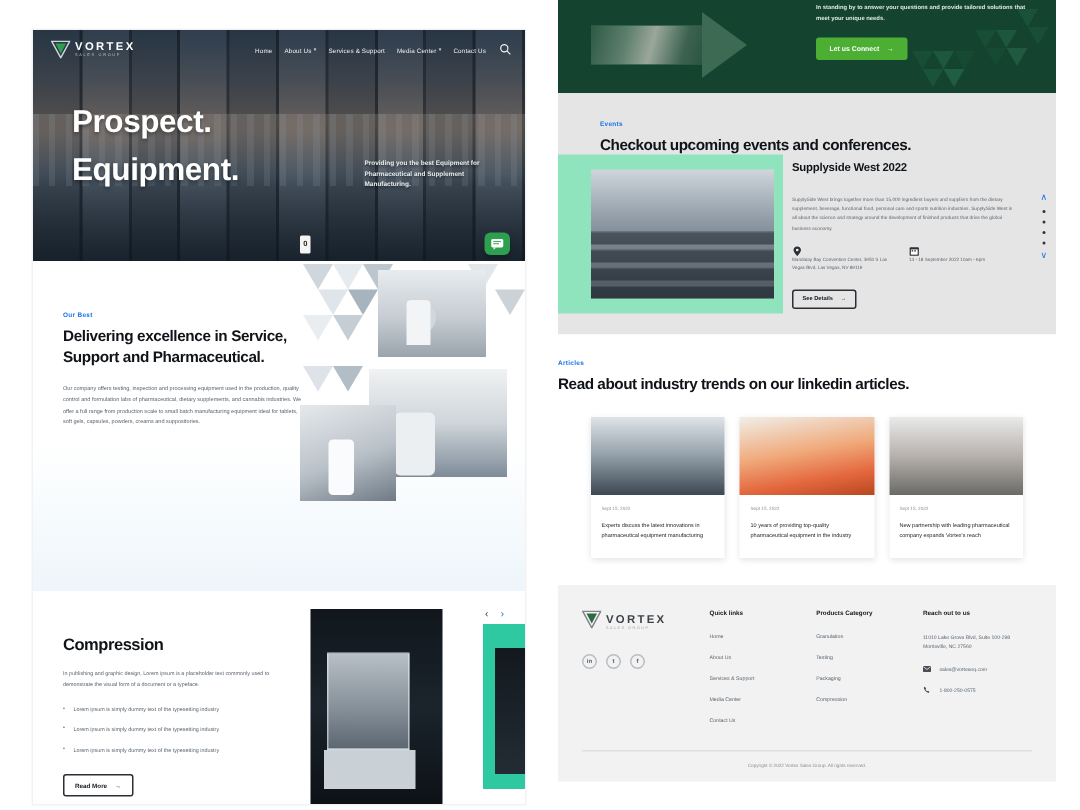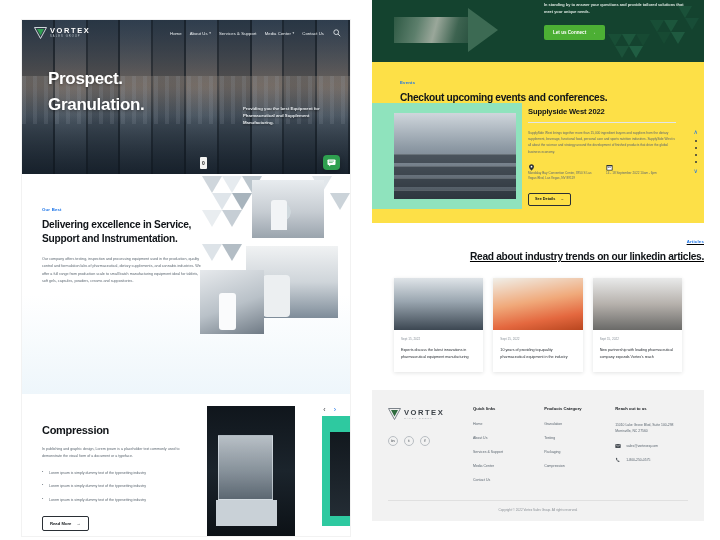--- a/index.html
+++ b/index.html
@@ -52,21 +52,21 @@
   .nav-item {
     color:#eef2f4; font-size:4.2px; letter-spacing:.1px;
     display:flex; align-items:center; gap:1.5px; white-space:nowrap;
   }
   .caret { font-size:3.4px; opacity:.85; }
   .nav-search { width:9px; height:9px; display:flex; align-items:center; justify-content:center; }
   .nav-search svg { display:block; }
 
   .hero-copy { position:absolute; left:26px; top:46px; z-index:3; }
   .hero-copy div {
-    color:#fff; font-size:17px; font-weight:700; letter-spacing:-.3px;
+    color:#fff; font-size:21px; font-weight:700; letter-spacing:-.3px;
     line-height:1.52; text-shadow:0 1px 3px rgba(0,0,0,.4);
   }
   .hero-tag {
     position:absolute; right:12px; top:85px; z-index:3;
     width:95px; color:#e9edf0; font-size:4.3px; line-height:1.65;
     font-weight:600; text-shadow:0 1px 2px rgba(0,0,0,.5);
   }
   .hero-chip {
     position:absolute; left:178px; bottom:5px; z-index:4;
     width:7px; height:12px; background:#f4f4f2; border-radius:1px;
@@ -181,21 +181,21 @@
   }
   .cta-copy { position:absolute; left:172px; top:2px; width:148px; }
   .cta-copy p { color:#dfe9e3; font-size:3.9px; line-height:1.7; font-weight:600; }
   .btn-green {
     margin-top:10px; display:inline-flex; align-items:center; gap:5px;
     background:#4caf34; color:#fff; border:none; border-radius:2px;
     font-size:4.6px; font-weight:700; padding:5px 9px;
     font-family:"Liberation Sans", sans-serif; cursor:pointer;
   }
 
-  .sec-events { position:relative; width:332px; padding:18px 0 14px 0; background:#fde047; }
+  .sec-events { position:relative; width:332px; padding:18px 0 14px 0; background:#e5e5e5; }
   .events-head { padding-left:28px; }
   .events-head .eyebrow { margin-bottom:7px; }
   .sec-h2 { color:#101418; font-size:10.2px; font-weight:700; letter-spacing:-.3px; }
 
   .event-row { position:relative; height:106px; }
   .event-mint { position:absolute; left:0; top:0; width:150px; height:106px; background:#8fe3bd; }
   .event-photo {
     position:absolute; left:22px; top:10px; width:122px; height:86px; overflow:hidden;
     background: linear-gradient(180deg,#cfd6dc 0%, #8e9aa5 40%, #464f58 100%);
   }
@@ -217,21 +217,21 @@
     margin-top:11px; display:inline-flex; align-items:center; gap:5px;
     border:1px solid #2a2f35; color:#15191d; background:transparent;
     font-size:3.8px; font-weight:600; padding:3.5px 6px; border-radius:2px;
     font-family:"Liberation Sans", sans-serif; cursor:pointer;
   }
   .event-dots { position:absolute; right:6px; top:26px; display:flex; flex-direction:column; align-items:center; gap:5px; }
   .event-dots .chev { color:#1a73e8; font-size:6px; line-height:1; }
   .event-dots .bar { width:2px; height:2px; background:#2f343a; border-radius:50%; }
 
   .sec-articles { position:relative; width:332px; padding:16px 0 18px 0; background:#fff; }
-  .articles-head { text-align:right;text-decoration:underline; }
+  .articles-head { text-align:left; }
   .articles-head .eyebrow { margin-bottom:7px; }
   .cards { margin-top:16px; display:flex; gap:10px; padding:0 22px; }
   .card { width:91px; background:#fff; box-shadow:0 1px 4px rgba(16,22,28,.12); }
   .card-img { height:52px; overflow:hidden; }
   .img1 { background: linear-gradient(180deg,#dfe4e8 0%, #9aa6b0 45%, #3c4752 100%); }
   .img2 { background: linear-gradient(170deg,#f0efe9 0%, #f0a97a 45%, #e4683f 75%, #b8461f 100%); }
   .img3 { background: linear-gradient(180deg,#e9eaea 0%, #b6b1ac 50%, #6a6a68 100%); }
   .card-body { padding:7px 7px 11px 7px; }
   .card-date { color:#8a929a; font-size:3.1px; margin-bottom:6px; }
   .card-title { color:#1d2329; font-size:3.7px; line-height:1.85; }
@@ -321,21 +321,21 @@
             <svg width="8" height="8" viewBox="0 0 10 10">
               <circle cx="4" cy="4" r="3" fill="none" stroke="#eef2f4" stroke-width="1"></circle>
               <line x1="6.2" y1="6.2" x2="9" y2="9" stroke="#eef2f4" stroke-width="1"></line>
             </svg>
           </div>
         </div>
       </div>
 
       <div class="hero-copy">
         <div>Prospect.</div>
-        <div>Granulation.</div>
+        <div>Equipment.</div>
       </div>
 
       <div class="hero-tag">Providing you the best Equipment for Pharmaceutical and Supplement Manufacturing.</div>
 
       <div class="hero-chip">0</div>
 
       <div class="chat-fab">
         <svg width="9" height="8" viewBox="0 0 11 10">
           <rect x="0.5" y="0.5" width="10" height="7" rx="1.2" fill="#fff"></rect>
           <path d="M2.5 7.5 L2.5 9.4 L4.6 7.5 Z" fill="#fff"></path>
@@ -366,21 +366,21 @@
         <div class="ph lab-b">
             <div class="sky"></div>
           </div>
         <div class="ph lab-c">
             <div class="sky"></div>
           </div>
       </div>
 
       <div class="exc-text">
         <div class="eyebrow">Our Best</div>
-        <div class="exc-h2">Delivering excellence in Service, Support and Instrumentation.</div>
+        <div class="exc-h2">Delivering excellence in Service, Support and Pharmaceutical.</div>
         <div class="exc-p">Our company offers testing, inspection and processing equipment used in the production, quality control and formulation labs of pharmaceutical, dietary supplements, and cannabis industries. We offer a full range from production scale to small batch manufacturing equipment ideal for tablets, soft gels, capsules, powders, creams and suppositories.</div>
       </div>
     </div>
 
     <div class="sec-compression">
       <div class="carousel-ctrls">
         <span class="arrow-off">‹</span>
         <span class="arrow-on">›</span>
       </div>
 

